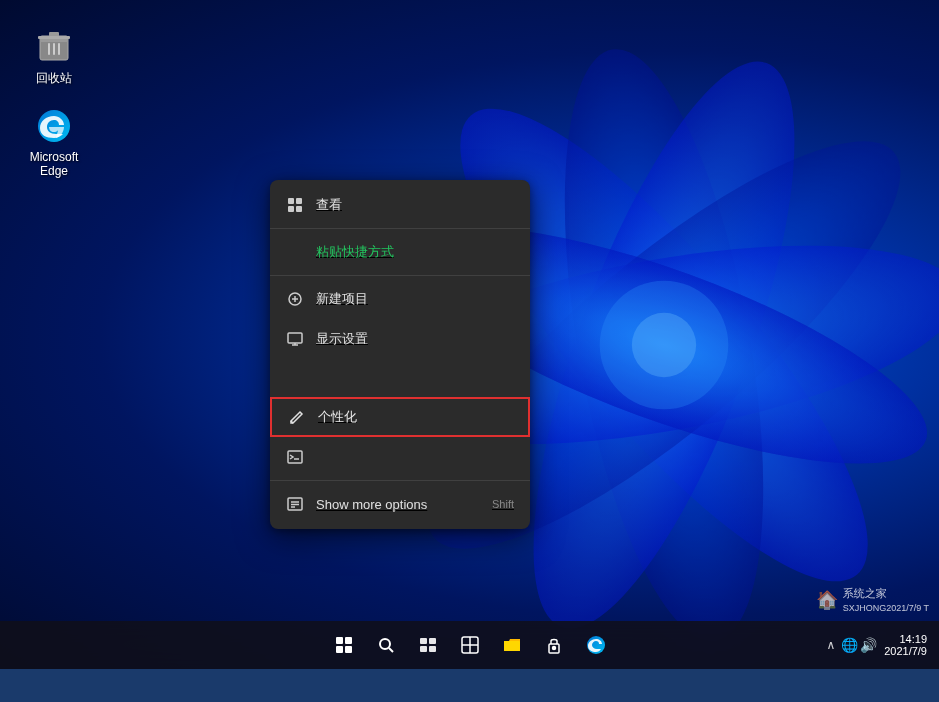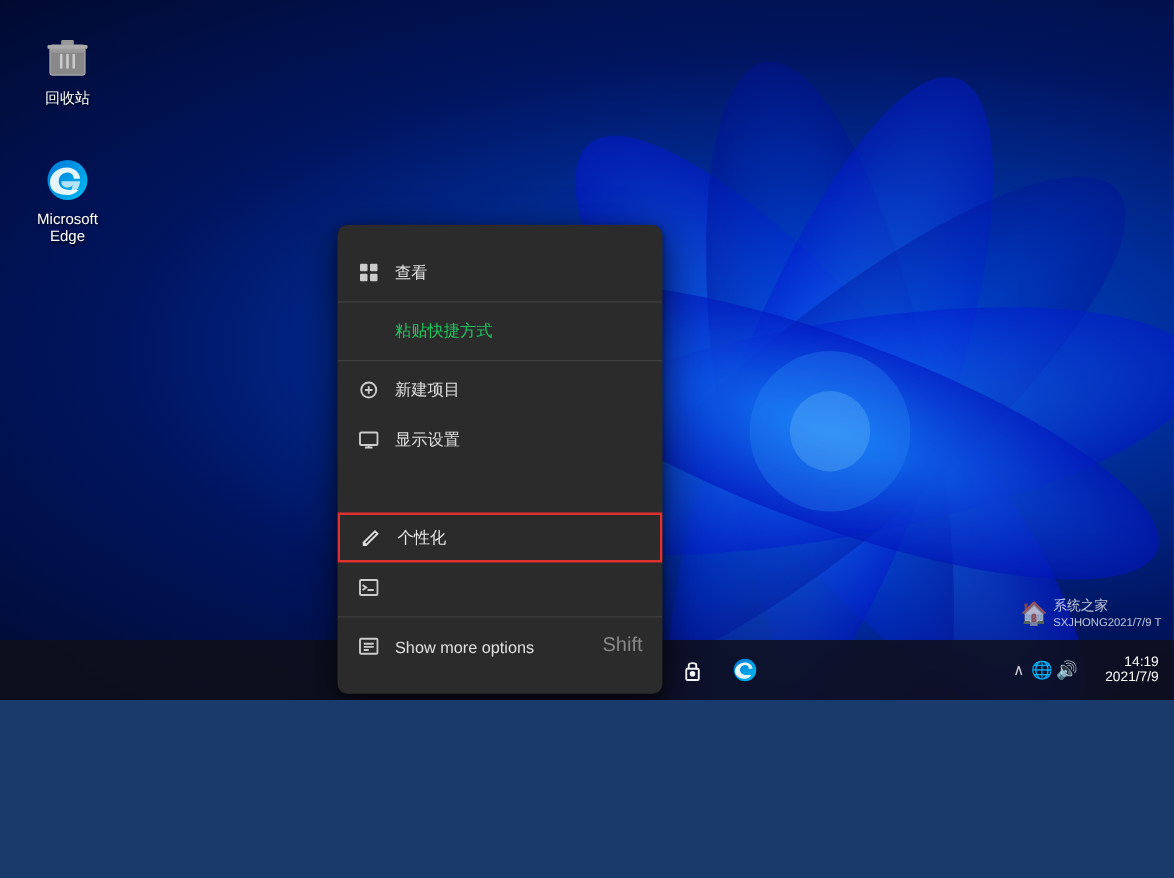--- a/index.html
+++ b/index.html
@@ -8,21 +8,21 @@
       height: 702px;
       overflow: hidden;
       font-family: 'Segoe UI', sans-serif;
       position: relative;
       background: #1a3a6b;
     }
 
     
     .desktop {
       width: 939px;
-      height: 560px;
+      height: 669px;
       position: relative;
       background: radial-gradient(ellipse at 70% 50%, #0050d0 0%, #0030a0 30%, #001560 60%, #000a30 100%);
       overflow: hidden;
     }
 
     
     .bloom-bg {
       position: absolute;
       right: -50px;
       top: -30px;
@@ -98,35 +98,35 @@
       gap: 6px;
       color: white;
       font-size: 11px;
     }
     .taskbar-time {
       display: flex;
       flex-direction: column;
       align-items: flex-end;
       font-size: 11px;
       color: white;
-      margin-left: 16px;
     }
 
     
     .context-menu {
       position: absolute;
       top: 180px;
       left: 270px;
       width: 260px;
       background: #2b2b2b;
       border-radius: 8px;
       box-shadow: 0 8px 32px rgba(0,0,0,0.6), 0 2px 8px rgba(0,0,0,0.4);
       overflow: hidden;
       z-index: 200;
-      padding: 18px 0;
+      padding: 5px 0;
+      text-decoration: underline;
     }
 
     .menu-item {
       display: flex;
       align-items: center;
       padding: 8px 16px;
       cursor: pointer;
       color: #e0e0e0;
       font-size: 13px;
       gap: 12px;
@@ -154,21 +154,21 @@
     .menu-separator {
       height: 1px;
       background: rgba(255,255,255,0.1);
       margin: 3px 0;
     }
     .menu-item-text {
       flex: 1;
     }
     .menu-shortcut {
       color: #888;
-      font-size: 16px;
+      font-size: 11px;
     }
 
     
     .watermark {
       position: absolute;
       bottom: 56px;
       right: 10px;
       color: rgba(255,255,255,0.7);
       font-size: 12px;
       display: flex;
@@ -220,21 +220,21 @@
         <rect x="13" y="4" width="10" height="5" rx="1" fill="#999"></rect>
         <rect x="2" y="8" width="32" height="3" rx="1" fill="#aaa"></rect>
         <rect x="12" y="15" width="2" height="12" rx="1" fill="#ccc"></rect>
         <rect x="17" y="15" width="2" height="12" rx="1" fill="#ccc"></rect>
         <rect x="22" y="15" width="2" height="12" rx="1" fill="#ccc"></rect>
       </svg>
     </div>
     <span>回收站</span>
   </div>
 
-  <div class="desktop-icon" style="top:118px; left:18px;">
+  <div class="desktop-icon" style="top:100px; left:18px;">
     <div class="icon-img">
       <svg width="36" height="36" viewBox="0 0 36 36">
         <defs>
           <linearGradient id="edgeGrad" x1="0%" y1="0%" x2="100%" y2="100%">
             <stop offset="0%" stop-color="#0078d7"></stop>
             <stop offset="100%" stop-color="#00bcf2"></stop>
           </linearGradient>
         </defs>
         <circle cx="18" cy="18" r="16" fill="url(#edgeGrad)"></circle>
         <path d="M18 8 C10 8 4 13 4 20 C4 27 10 30 18 30 C22 30 25 28 27 26 L20 26 C14 26 11 23 11 19 C11 15 14 12 18 12 C21 12 23 14 23 17 L28 17 C28 12 23 8 18 8 Z" fill="white" opacity="0.9"></path>

